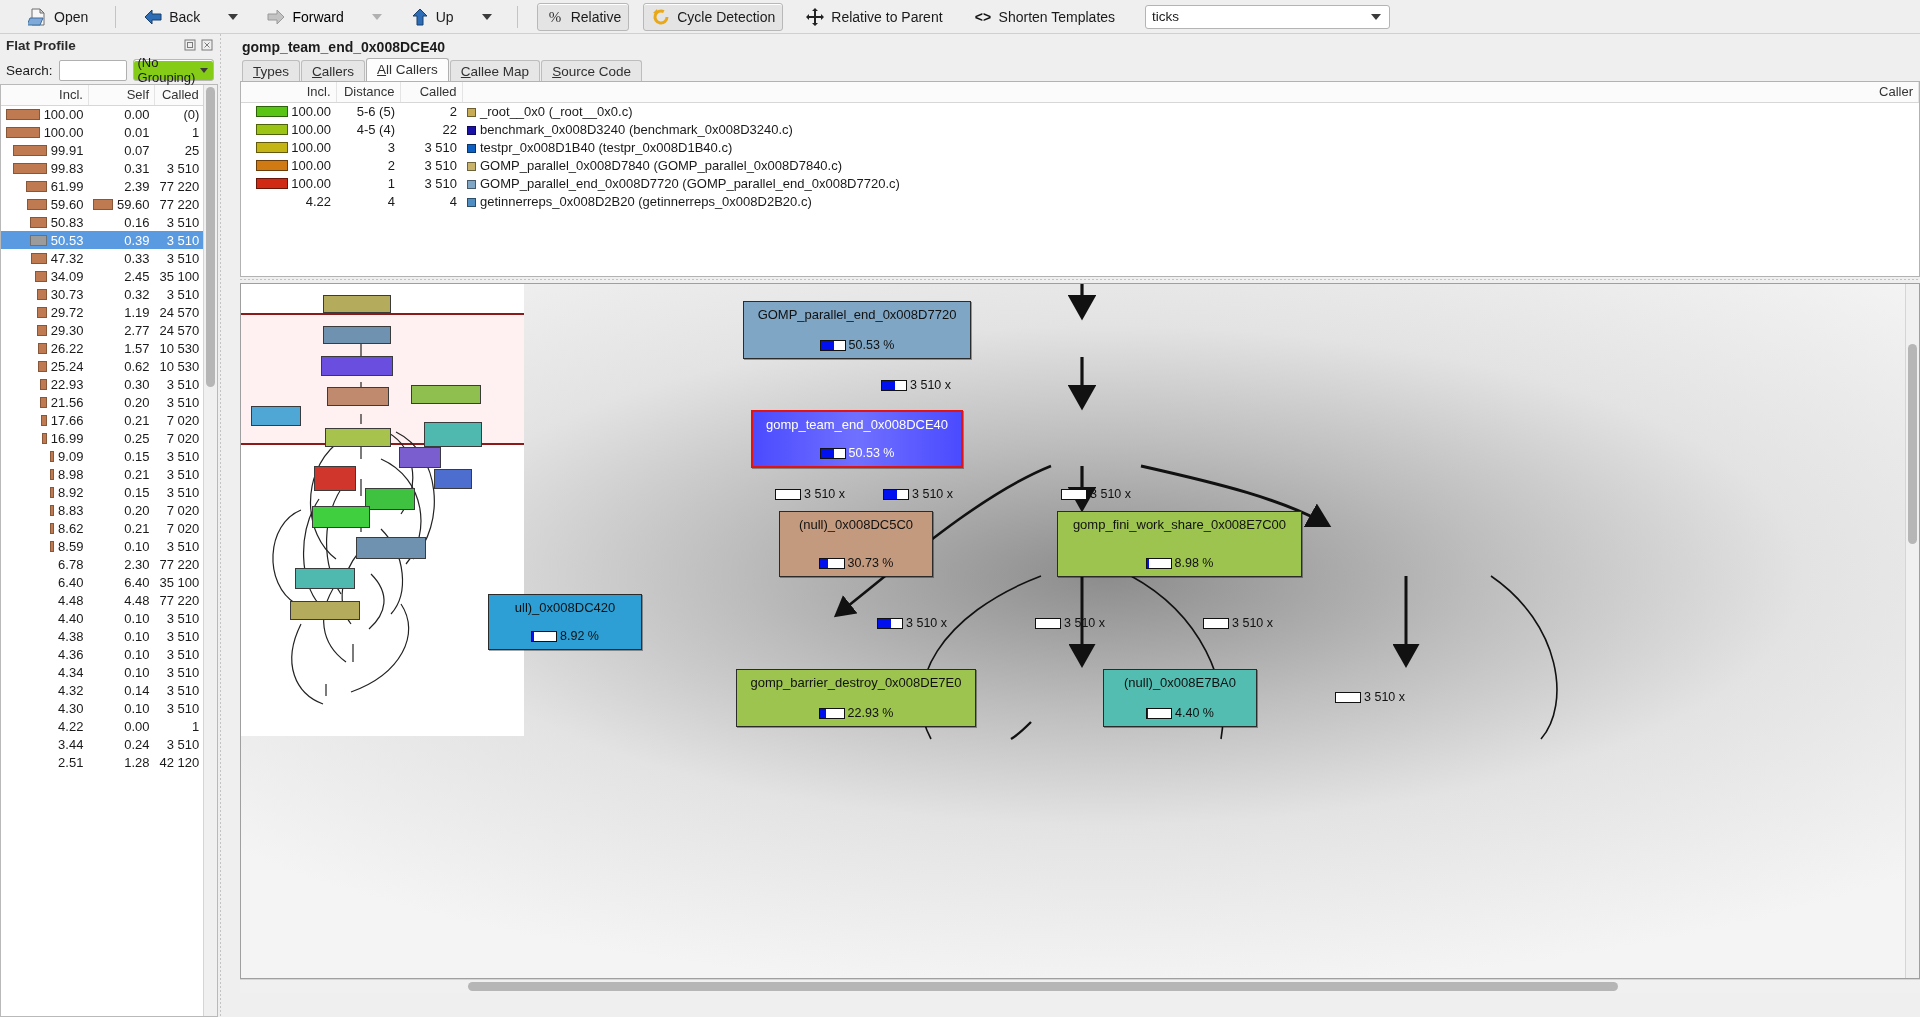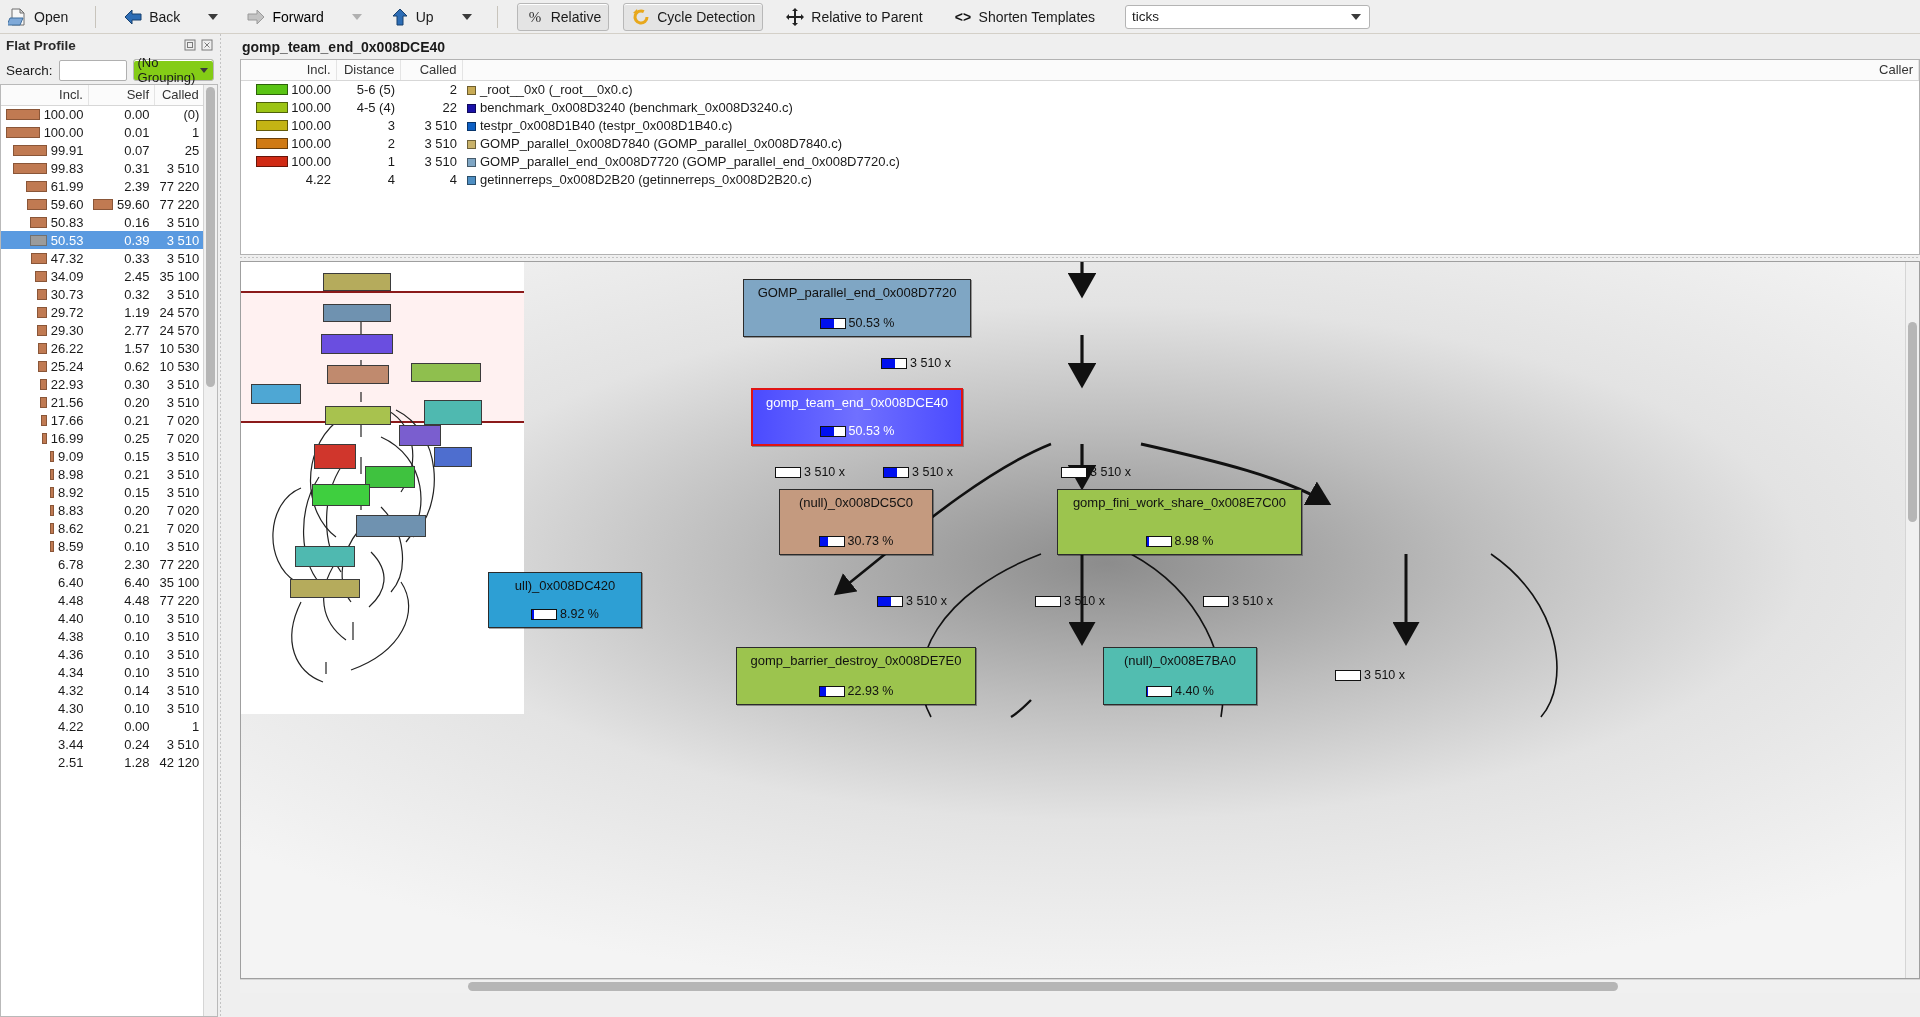--- a/index.html
+++ b/index.html
@@ -19,21 +19,21 @@
     height: 28px; display: flex; align-items: center;
     background: #efefef; padding-left: 6px; flex: 0 0 28px;
   }
   .menubar .mi {
     padding: 4px 11px; font-size: 14px; color: #202020; cursor: default;
   }
 
   
   .toolbar {
     height: 34px; flex: 0 0 34px; display: flex; align-items: center;
-    background: #efefef; padding: 0 0; gap: 14px;
+    background: #efefef; padding: 0 20px; gap: 14px;
     border-bottom: 1px solid #d4d0c8;
   }
   .tb-btn {
     display: flex; align-items: center; gap: 6px;
     padding: 3px 7px; font-size: 14px; border-radius: 3px;
     border: 1px solid transparent; white-space: nowrap; cursor: default;
   }
   .tb-btn.disabled { color: #000000; }
   .tb-btn.checked {
     background: #e4e4e4;
@@ -493,20 +493,27 @@
         </div>
       </div>
     </div>
 
     <div class="dockdivider"></div>
 
     <div class="rightside">
 
       <div class="fn-title">gomp_team_end_0x008DCE40</div>
 
+      <div class="tabs" id="detail-tabs">
+          <div class="tab"><u>T</u>ypes</div>
+          <div class="tab"><u>C</u>allers</div>
+          <div class="tab active"><u>A</u>ll Callers</div>
+          <div class="tab"><u>C</u>allee Map</div>
+          <div class="tab"><u>S</u>ource Code</div>
+        </div>
 
       <div class="panel-callers">
         <table class="grid">
           <thead>
             <tr>
               <th style="width:95px">Incl.</th>
               <th style="width:64px">Distance</th>
               <th style="width:62px">Called</th>
               <th>Caller</th>
             </tr>

